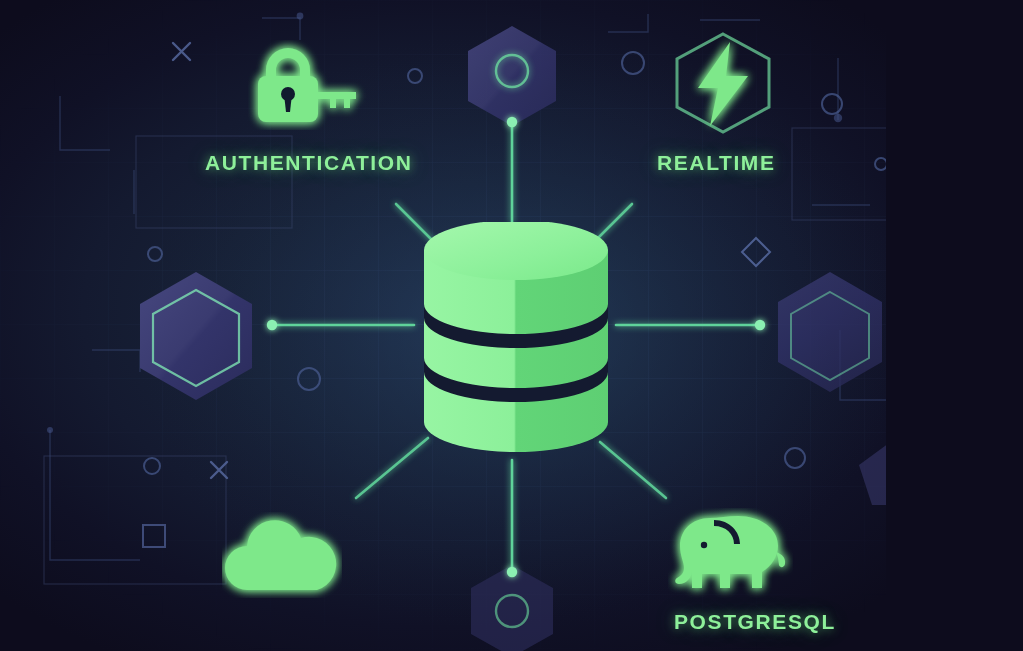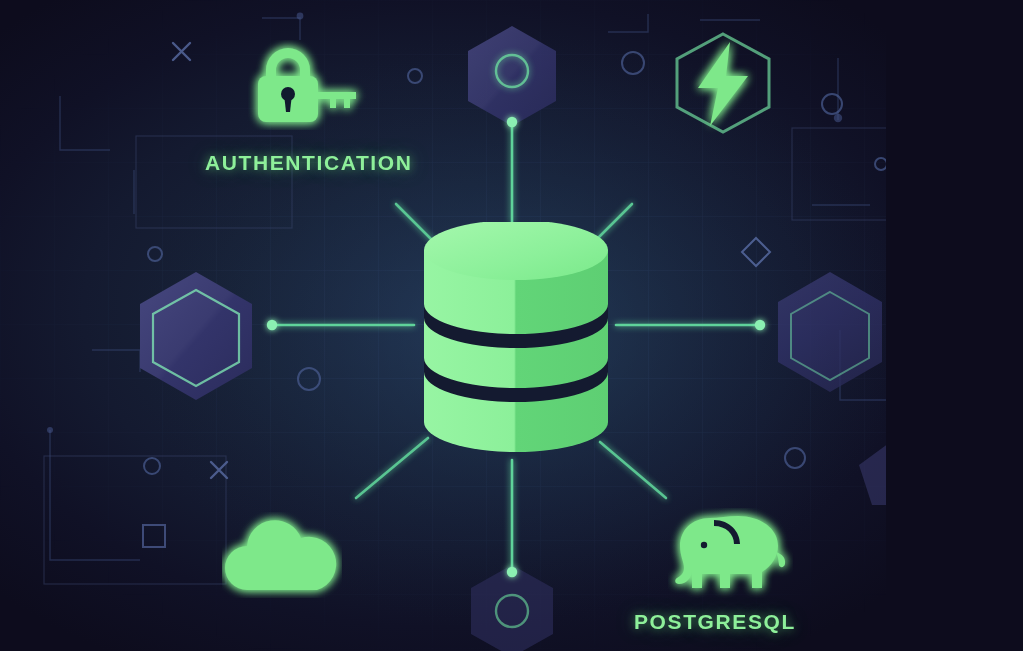--- a/index.html
+++ b/index.html
@@ -21,21 +21,21 @@
     font-family:"Liberation Sans",sans-serif;
     font-weight:bold;
     font-size:21px;
     letter-spacing:1.6px;
     white-space:nowrap;
     text-shadow:0 0 10px rgba(110,235,130,.55), 0 0 22px rgba(110,235,130,.28);
   }
   #lbl-auth{left:205px;top:151px;}
   #lbl-realtime{left:657px;top:151px;}
   #lbl-storage{left:231px;top:611px;}
-  #lbl-postgres{left:634px;top:610px;}
+  #lbl-postgres{left:674px;top:610px;}
 
   .iconwrap{position:absolute;}
   #ic-auth{left:248px;top:40px;width:120px;height:90px;}
   #ic-realtime{left:668px;top:30px;width:110px;height:105px;}
   #ic-storage{left:222px;top:512px;width:120px;height:86px;}
   #ic-postgres{left:668px;top:508px;width:125px;height:90px;}
   #ic-db{left:418px;top:222px;width:196px;height:238px;}
 </style>
 </head>
 <body>
@@ -273,15 +273,16 @@
       </g>
       <g fill="#141a30">
         <path d="M42 14 C30 14 22 24 22 36 C22 44 27 50 35 50 L35 44 C30 44 28 40 28 36 C28 28 34 20 44 20 Z" opacity="0"></path>
         <path d="M46 12 C62 12 72 24 72 36 L66 36 C66 26 58 18 46 18 Z"></path>
         <circle cx="36" cy="37" r="3.2"></circle>
       </g>
     </svg>
   </div>
 
   <div class="label" id="lbl-auth">AUTHENTICATION</div>
+  <div class="label" id="lbl-realtime">REALTIME</div>
   <div class="label" id="lbl-postgres">POSTGRESQL</div>
 
 </div>
 
 </body></html>

